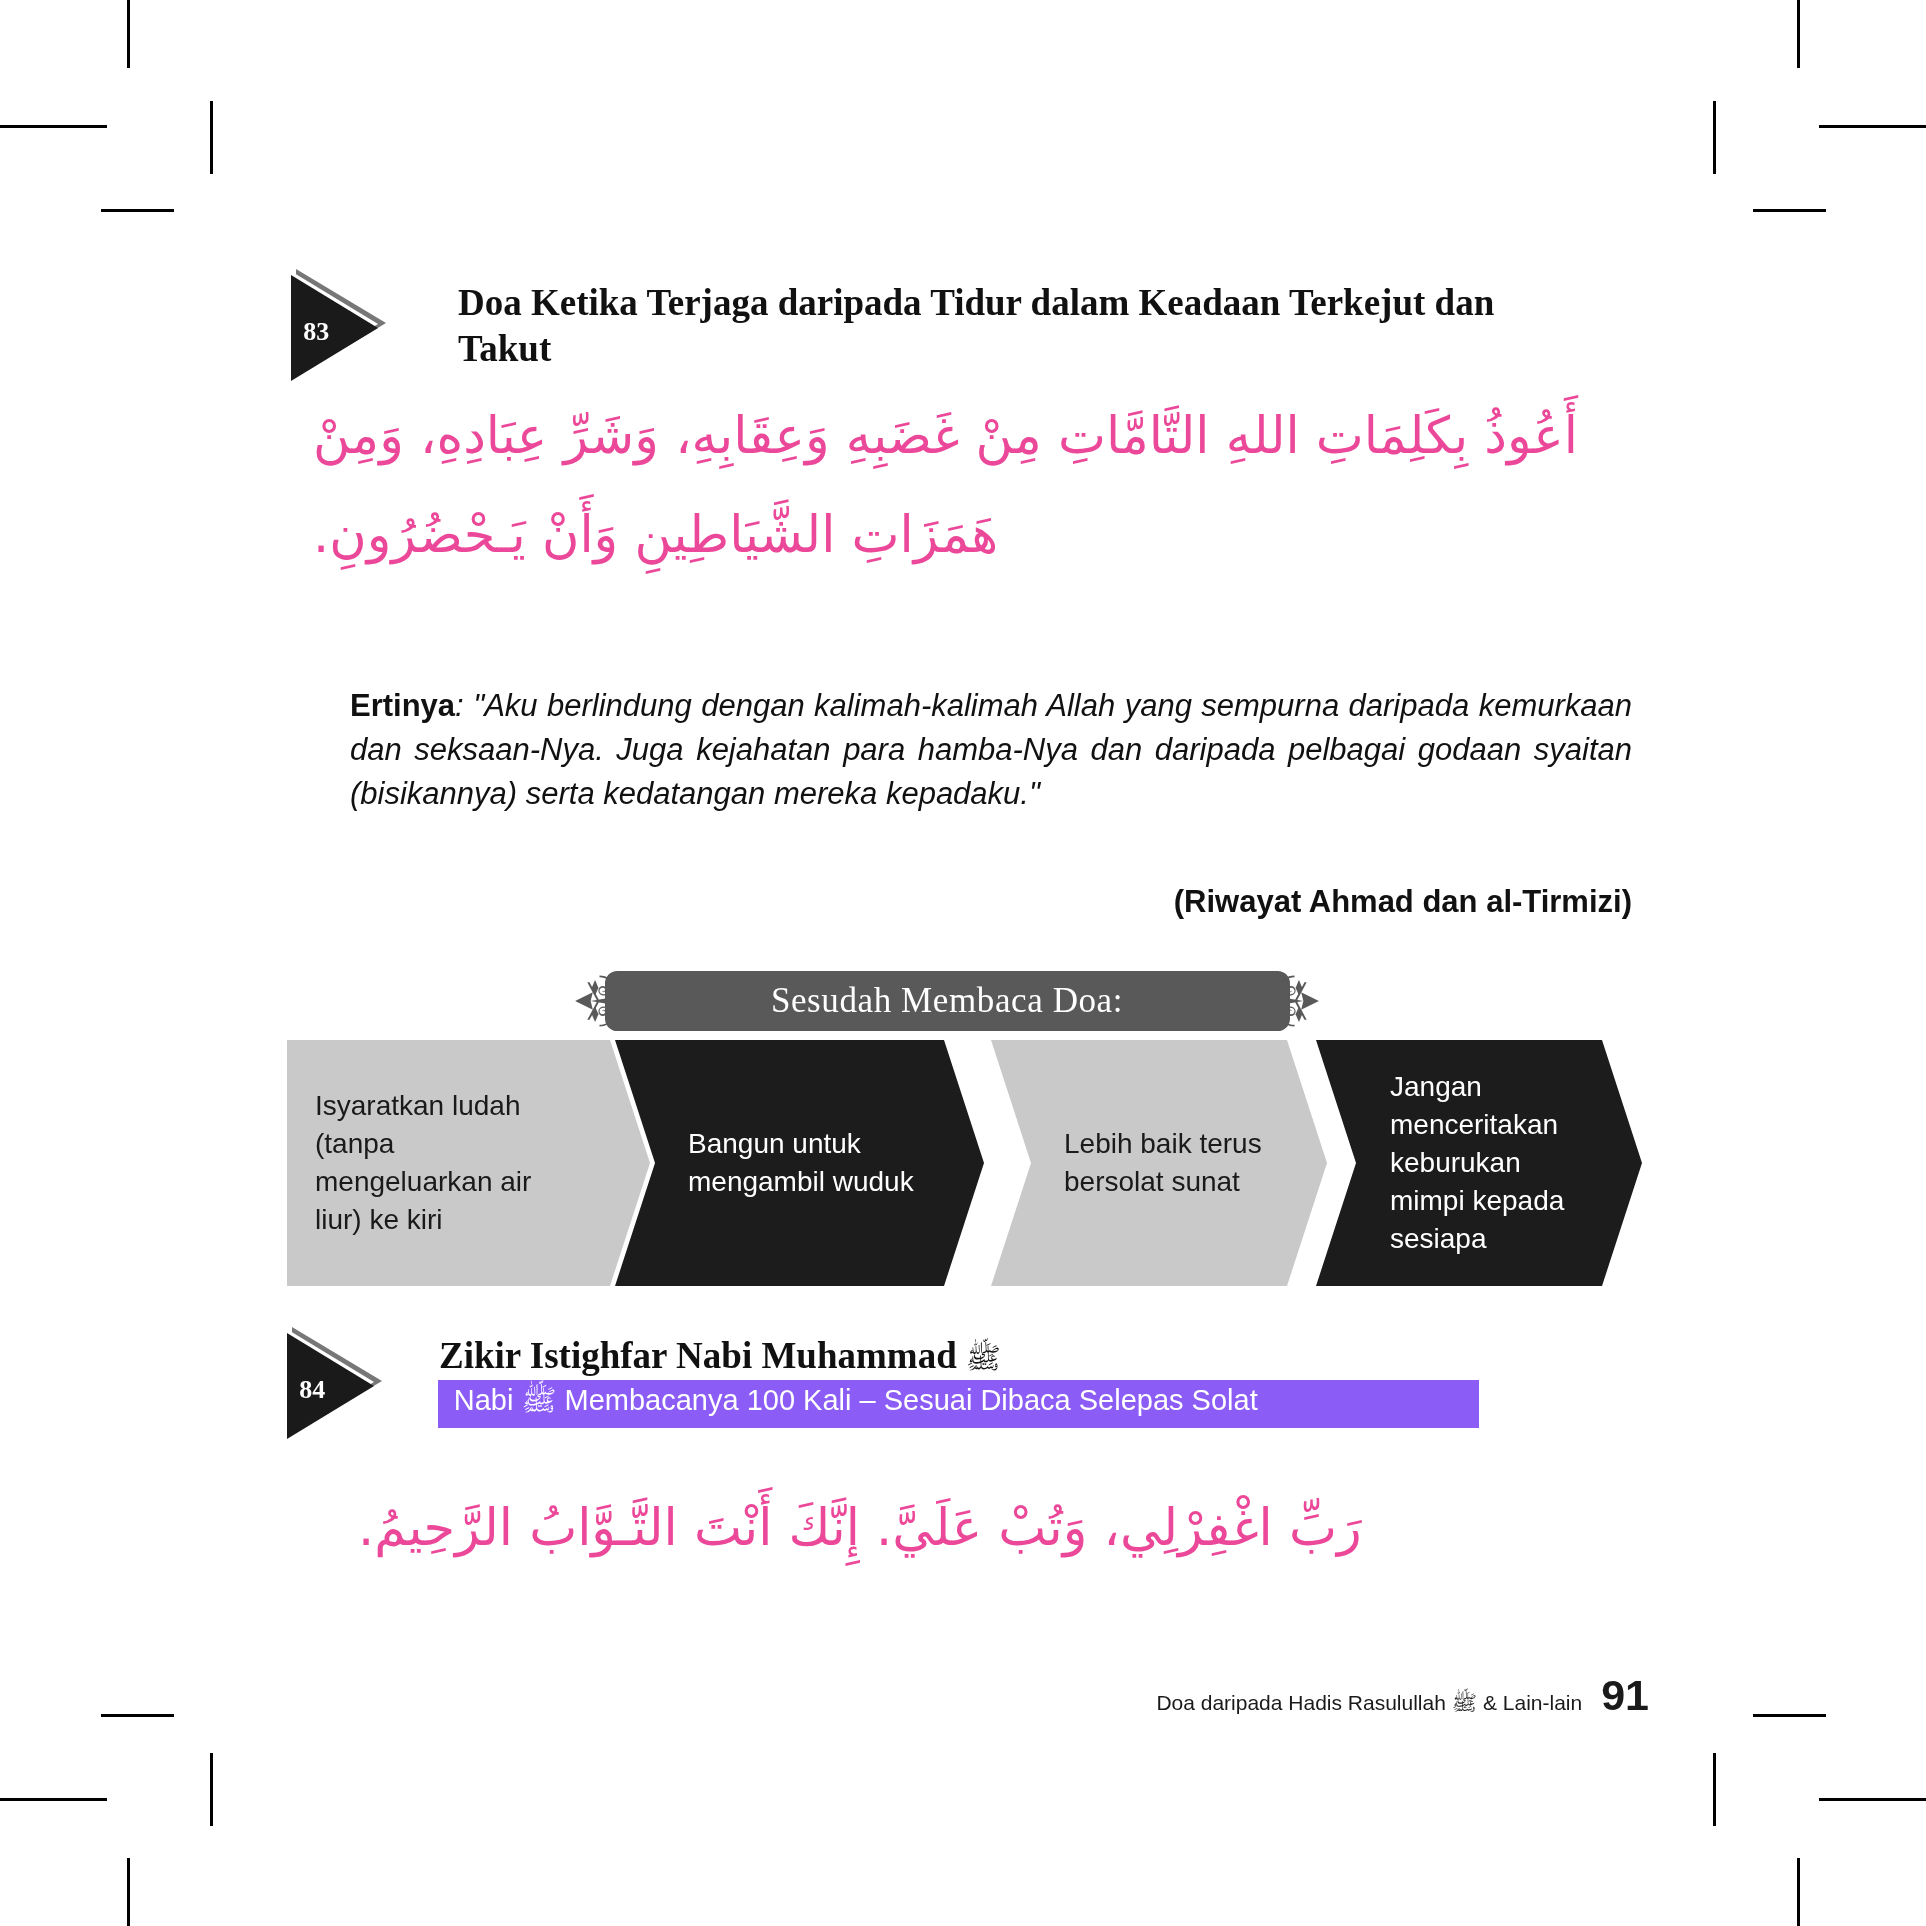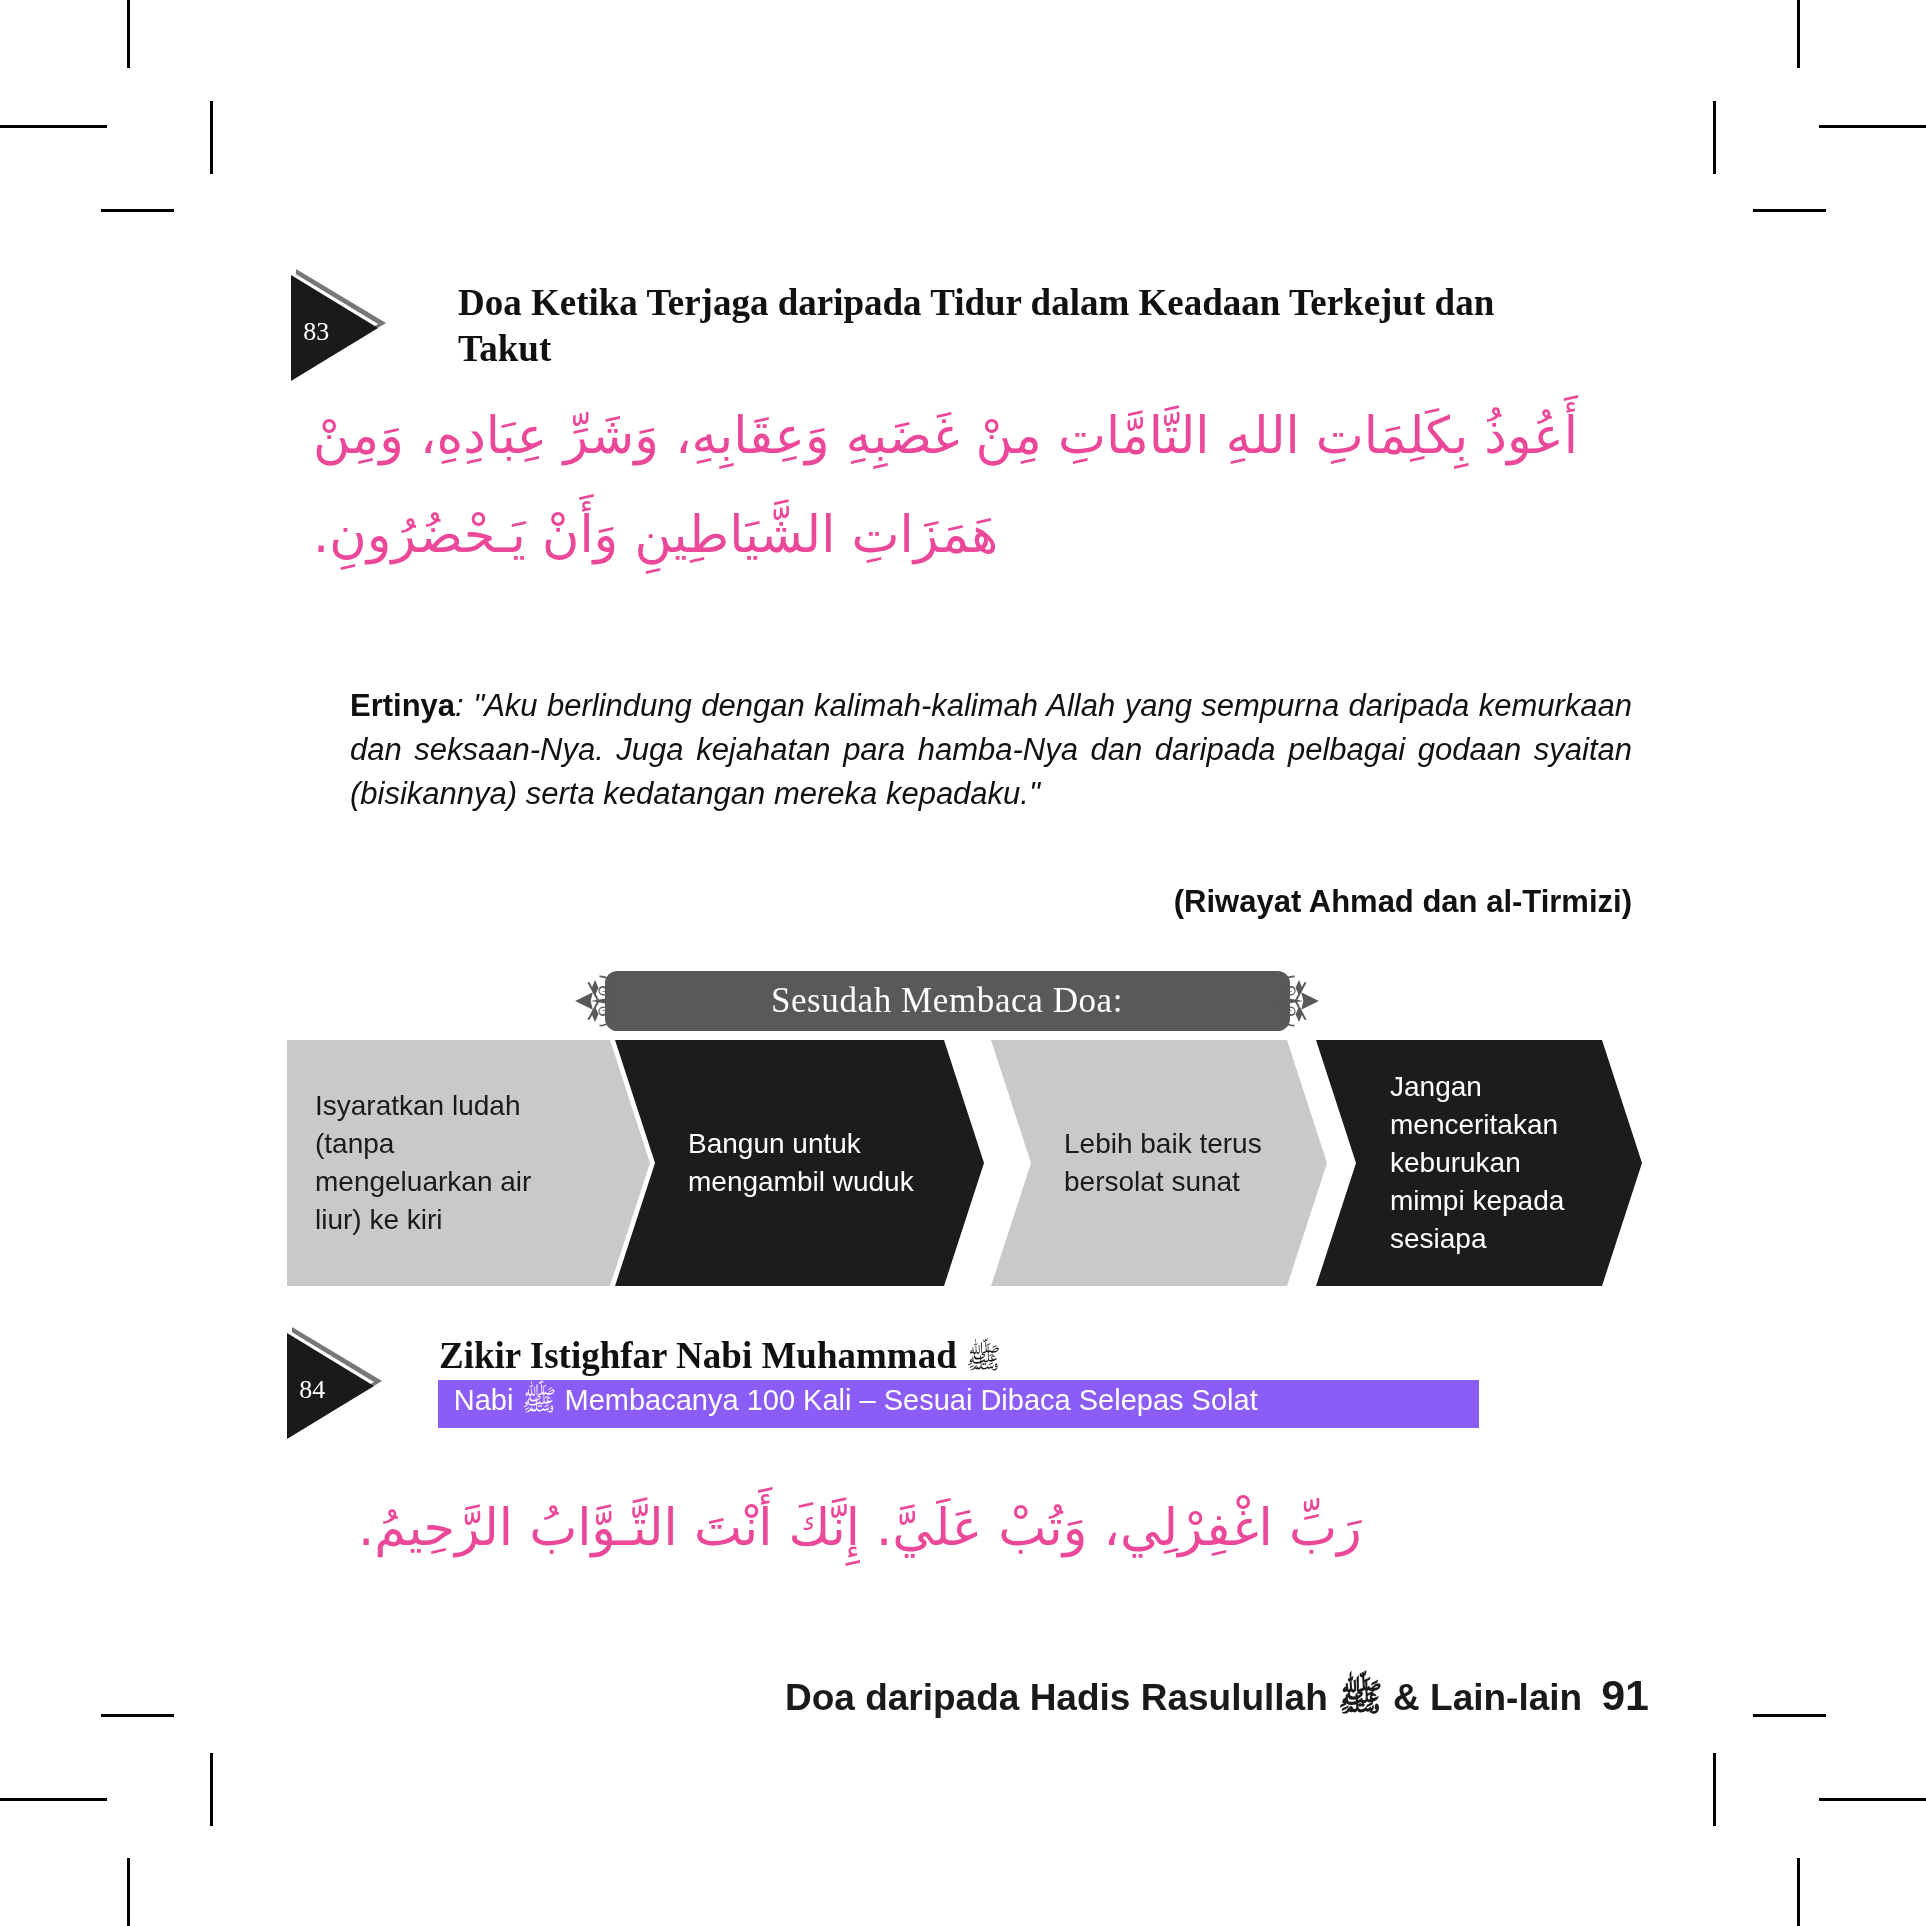--- a/index.html
+++ b/index.html
@@ -58,21 +58,21 @@
     border-bottom: 53px solid transparent;
     border-left: 87px solid #1a1a1a;
   }
   .marker .num {
     position: absolute;
     left: 12.3px;
     top: 44px;
     color: #ffffff;
     font-family: "Liberation Serif", serif;
     font-size: 26px;
-    font-weight: 400;
+    font-weight: 700;
     line-height: 1;
     letter-spacing: 0px;
   }
 
   
   .sec-title {
     position: absolute;
     font-family: "Liberation Serif", serif;
     font-weight: 700;
     color: #111;
@@ -222,22 +222,22 @@
     position: absolute;
     left: 560px;
     top: 1671px;
     width: 1089px;
     display: flex;
     align-items: baseline;
     justify-content: flex-end;
     gap: 19px;
   }
   #footer .ftext {
-    font-size: 37px;
-    font-weight: 700;
+    font-size: 21px;
+    font-weight: 400;
     color: #1a1a1a;
   }
   #footer .fpage {
     font-size: 43px;
     font-weight: 700;
     color: #1a1a1a;
   }
 </style>
 </head>
 <body>

